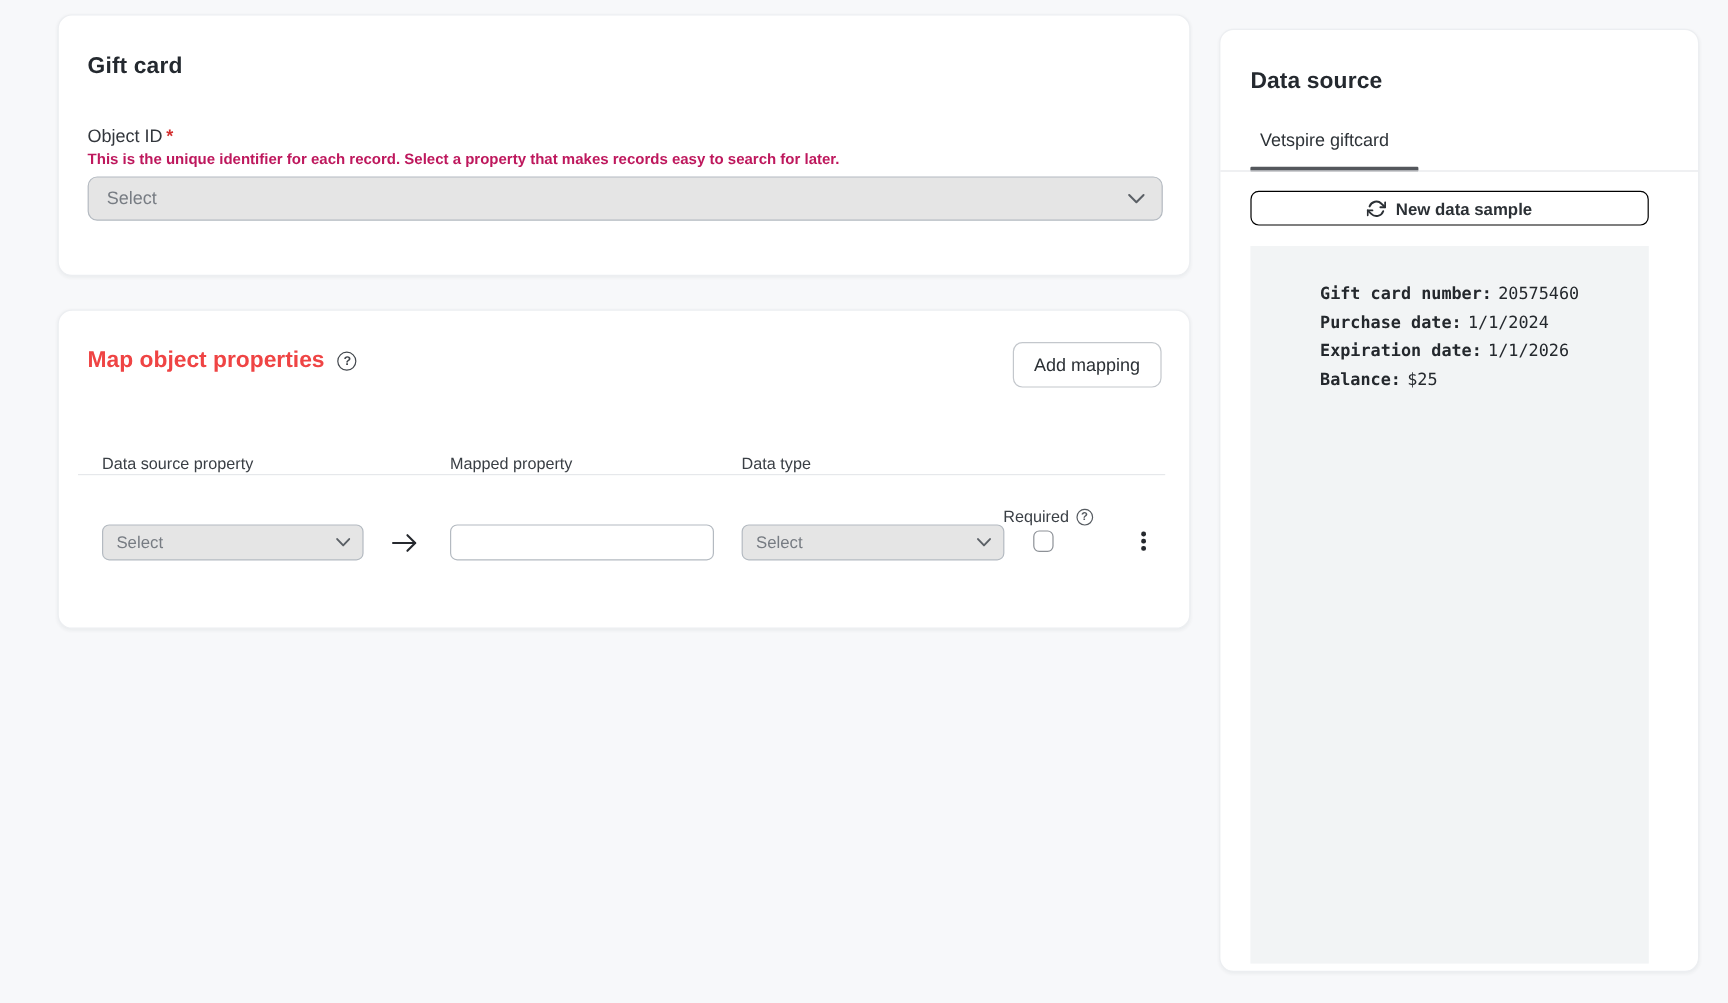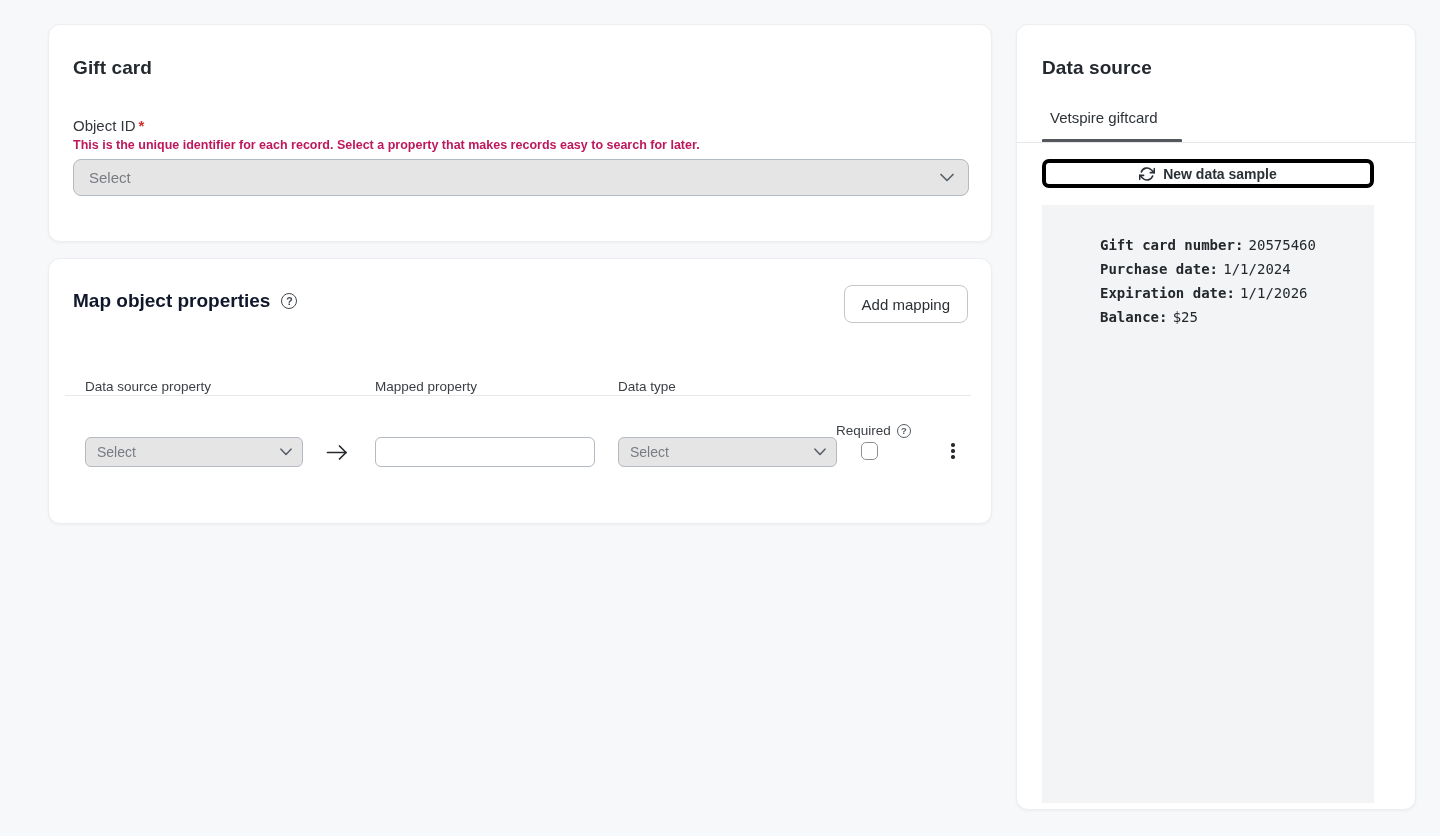--- a/index.html
+++ b/index.html
@@ -12,21 +12,21 @@
     overflow:hidden;
   }
   .card {
     position:absolute;
     background:#ffffff;
     border:1px solid #eceef1;
     border-radius:12px;
     box-shadow:0 1px 3px rgba(25,35,45,0.05);
   }
   
-  #gift-card-panel   { left:48px;  top:24px;  width:944px; height:218px; }
+  #gift-card-panel   { left:48px;  top:12px;  width:944px; height:218px; }
   #map-panel         { left:48px;  top:258px; width:944px; height:266px; }
   #data-source-panel { left:1016px;top:24px;  width:400px; height:786px; }
 
   .panel-title {
     position:absolute;
     font-size:19px; font-weight:700; color:#24292f; letter-spacing:0.1px;
   }
 
   
   .field-label { position:absolute; left:24px; top:92px; font-size:15px; color:#33373d; }
@@ -96,21 +96,21 @@
 
   
   .tab-label {
     position:absolute; left:33px; top:84px; font-size:15px; color:#2e3338; cursor:pointer;
   }
   .tab-underline { position:absolute; left:25px; top:114px; width:140px; height:4px; background:#54575c; border-radius:1px; }
   .tabbar-border { position:absolute; left:0; right:0; top:117px; height:1px; background:#e5e7ea; }
 
   #new-sample-btn {
     position:absolute; left:25px; top:134px; width:332px; height:29px;
-    border-radius:7px; border:4px solid #000000; font-size:14px; font-weight:700; gap:8px;
+    border-radius:7px; border:1px solid #000000; font-size:14px; font-weight:700; gap:8px;
   }
   .sample-box {
     position:absolute; left:25px; top:180px; width:332px; height:598px;
     background:#f2f4f5; overflow:hidden;
   }
   .code {
     margin:28px auto 0 auto; width:max-content;
     font-family:"DejaVu Sans Mono", monospace;
     font-size:14px; line-height:24px; color:#24282d; text-align:left;
   }
@@ -133,21 +133,21 @@
     <span class="chev">
       <svg width="14" height="9" viewBox="0 0 14 9" fill="none">
         <polyline points="1,1.5 7,7.5 13,1.5" stroke="#5b6066" stroke-width="1.7" stroke-linecap="round" stroke-linejoin="round"></polyline>
       </svg>
     </span>
   </div>
 </section>
 
 <section class="card" id="map-panel">
   <div class="title-row">
-    <h2 style="font-size:19px; font-weight:700; color:#0f172a;">Map object properties</h2>
+    <h2 style="font-size:19px; font-weight:700; color:#ef4444;">Map object properties</h2>
     <span class="help-badge">?</span>
   </div>
 
   <button class="btn" id="add-mapping-btn">Add mapping</button>
 
   <div class="col-label col-source">Data source property</div>
   <div class="col-label col-mapped">Mapped property</div>
   <div class="col-label col-type">Data type</div>
   <div class="col-label col-required">
     <span>Required</span>

